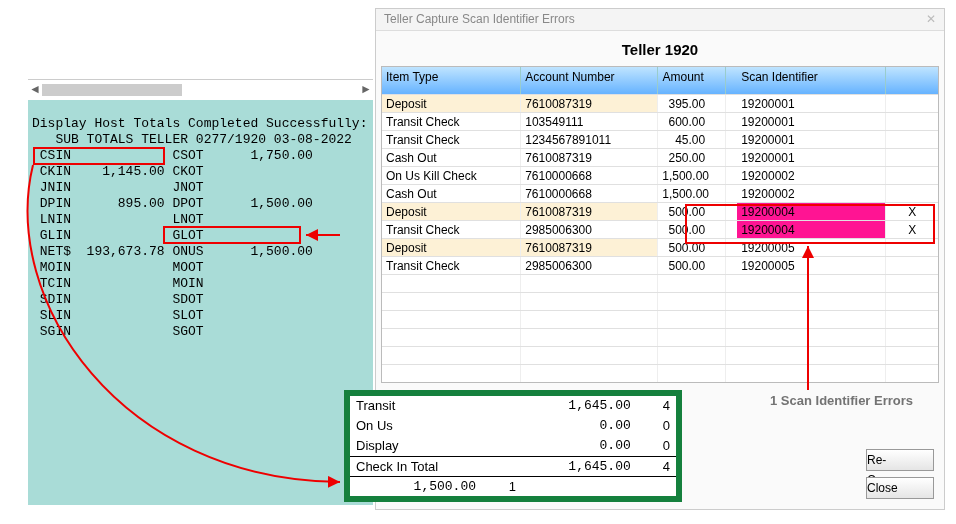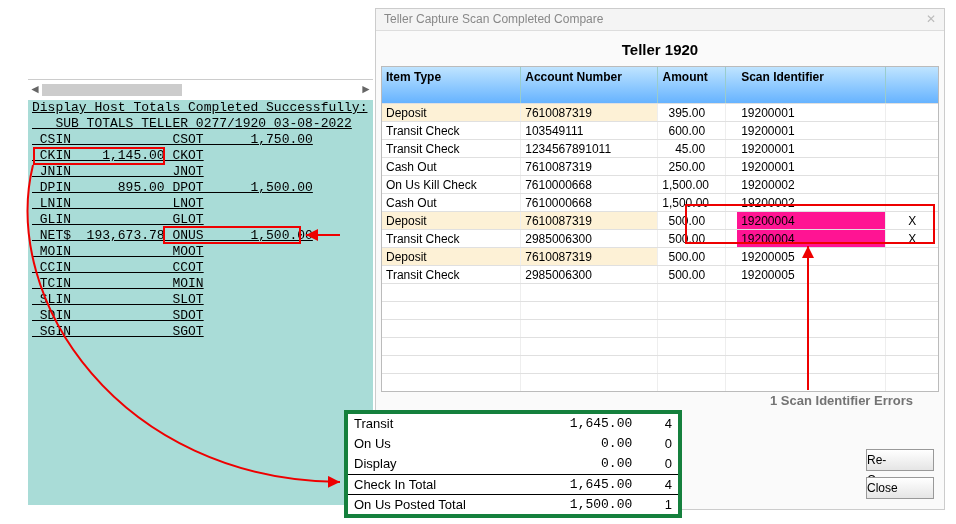--- a/index.html
+++ b/index.html
@@ -35,25 +35,24 @@
     width:14px; height:14px; line-height:12px; text-align:center;
     color:#666;
   }
   .scroll-thumb {
     display:inline-block;
     width:140px; height:12px; background:#ccc;
   }
   .host-area {
     background:#a9dcd7;
     height: 405px;
-    padding:0 0;
+    padding:16px 0;
     font-family: "Courier New", monospace;
     font-size:13px;
     position:relative;
-    text-decoration:underline;
   }
   .hostline { white-space:pre; line-height:16px; padding:0 4px; }
 
   
   .dialog {
     position:absolute;
     left:375px;
     top:8px;
     width:570px;
     height:502px;
@@ -77,22 +76,22 @@
   }
   .grid {
     width:558px;
     margin:0 auto;
     border:1px solid #bbb;
   }
   .grid-head {
     display:flex;
     background: linear-gradient(#bfe4ff,#66b3ff);
     color:#000;
-    font-weight:bold;
-    height:36px;
+    font-weight:normal;
+    height:27px;
     line-height:20px;
   }
   .col-type { width:140px; padding-left:4px; border-right:1px solid #9cc; }
   .col-acct { width:138px; padding-left:4px; border-right:1px solid #9cc; }
   .col-amt  { width:68px;  padding-left:4px; border-right:1px solid #9cc; }
   .col-scan { width:150px; padding-left:4px; border-right:1px solid #9cc;margin-left:11px; }
   .col-x    { width:52px;  text-align:center; }
   .grid-body .row {
     display:flex;
     height:18px;
@@ -128,25 +127,24 @@
     position:absolute; left:0; top:0; width:956px; height:524px;
     pointer-events:none; z-index:4;
   }
 
   
   .summary {
     position:absolute;
     left:344px;
     top:390px;
     width:338px;
-    border:4px solid #15803d;
+    border:6px solid #15803d;
     font-size:13px;
     background:#fff;
     z-index:5;
-    margin-top:20px;
   }
   .sumrow { display:flex; height:20px; line-height:20px; padding:0 6px;}
   .sumlabel { width:160px; }
   .sumval { width:120px; text-align:right;font-family:Liberation Mono, monospace; }
   .sumcnt { width:40px; text-align:right; }
   .sumsep { border-top:1px solid #000; }
 
   
   .buttons {
     position:absolute;
@@ -180,31 +178,30 @@
     <div class="hostline">Display Host Totals Completed Successfully:</div>
     <div class="hostline">   SUB TOTALS TELLER 0277/1920 03-08-2022</div>
     <div class="hostline"> CSIN             CSOT      1,750.00</div>
     <div class="hostline"> CKIN    1,145.00 CKOT</div>
     <div class="hostline"> JNIN             JNOT</div>
     <div class="hostline"> DPIN      895.00 DPOT      1,500.00</div>
     <div class="hostline"> LNIN             LNOT</div>
     <div class="hostline"> GLIN             GLOT</div>
     <div class="hostline"> NET$  193,673.78 ONUS      1,500.00</div>
     <div class="hostline"> MOIN             MOOT</div>
-    <div class="hostline"> CCIN             CCOT</div>
     <div class="hostline"> TCIN             MOIN</div>
+    <div class="hostline"> SDIN             SDOT</div>
     <div class="hostline"> SLIN             SLOT</div>
-    <div class="hostline"> SDIN             SDOT</div>
     <div class="hostline"> SGIN             SGOT</div>
   </div>
 </div>
 
 <div class="dialog">
   <div class="dlg-title">
-    <span>Teller Capture Scan Completed Compare</span>
+    <span>Teller Capture Scan Identifier Errors</span>
     <span style="cursor:pointer;color:#bbb;">✕</span>
   </div>
   <div class="teller-title">Teller 1920</div>
 
   <div class="grid">
     <div class="grid-head">
       <div class="col-type">Item Type</div>
       <div class="col-acct">Account Number</div>
       <div class="col-amt">Amount</div>
       <div class="col-scan">Scan Identifier</div>
@@ -347,21 +344,20 @@
       <div class="sumlabel">Display</div>
       <div class="sumval">0.00</div>
       <div class="sumcnt">0</div>
     </div>
     <div class="sumrow sumsep">
       <div class="sumlabel">Check In Total</div>
       <div class="sumval">1,645.00</div>
       <div class="sumcnt">4</div>
     </div>
     <div class="sumrow sumsep">
-      <div class="sumlabel">On Us Posted Total</div>
       <div class="sumval">1,500.00</div>
       <div class="sumcnt">1</div>
     </div>
   </div>
 
 <div class="ann-box" style="left:33px;  top:147px; width:132px; height:18px;"></div>
 <div class="ann-box" style="left:163px; top:226px; width:138px; height:18px;"></div>
 <div class="ann-box" style="left:685px; top:204px; width:250px; height:40px;"></div>
 <div class="ann-text" style="left:770px; top:393px;">1 Scan Identifier Errors</div>
 

